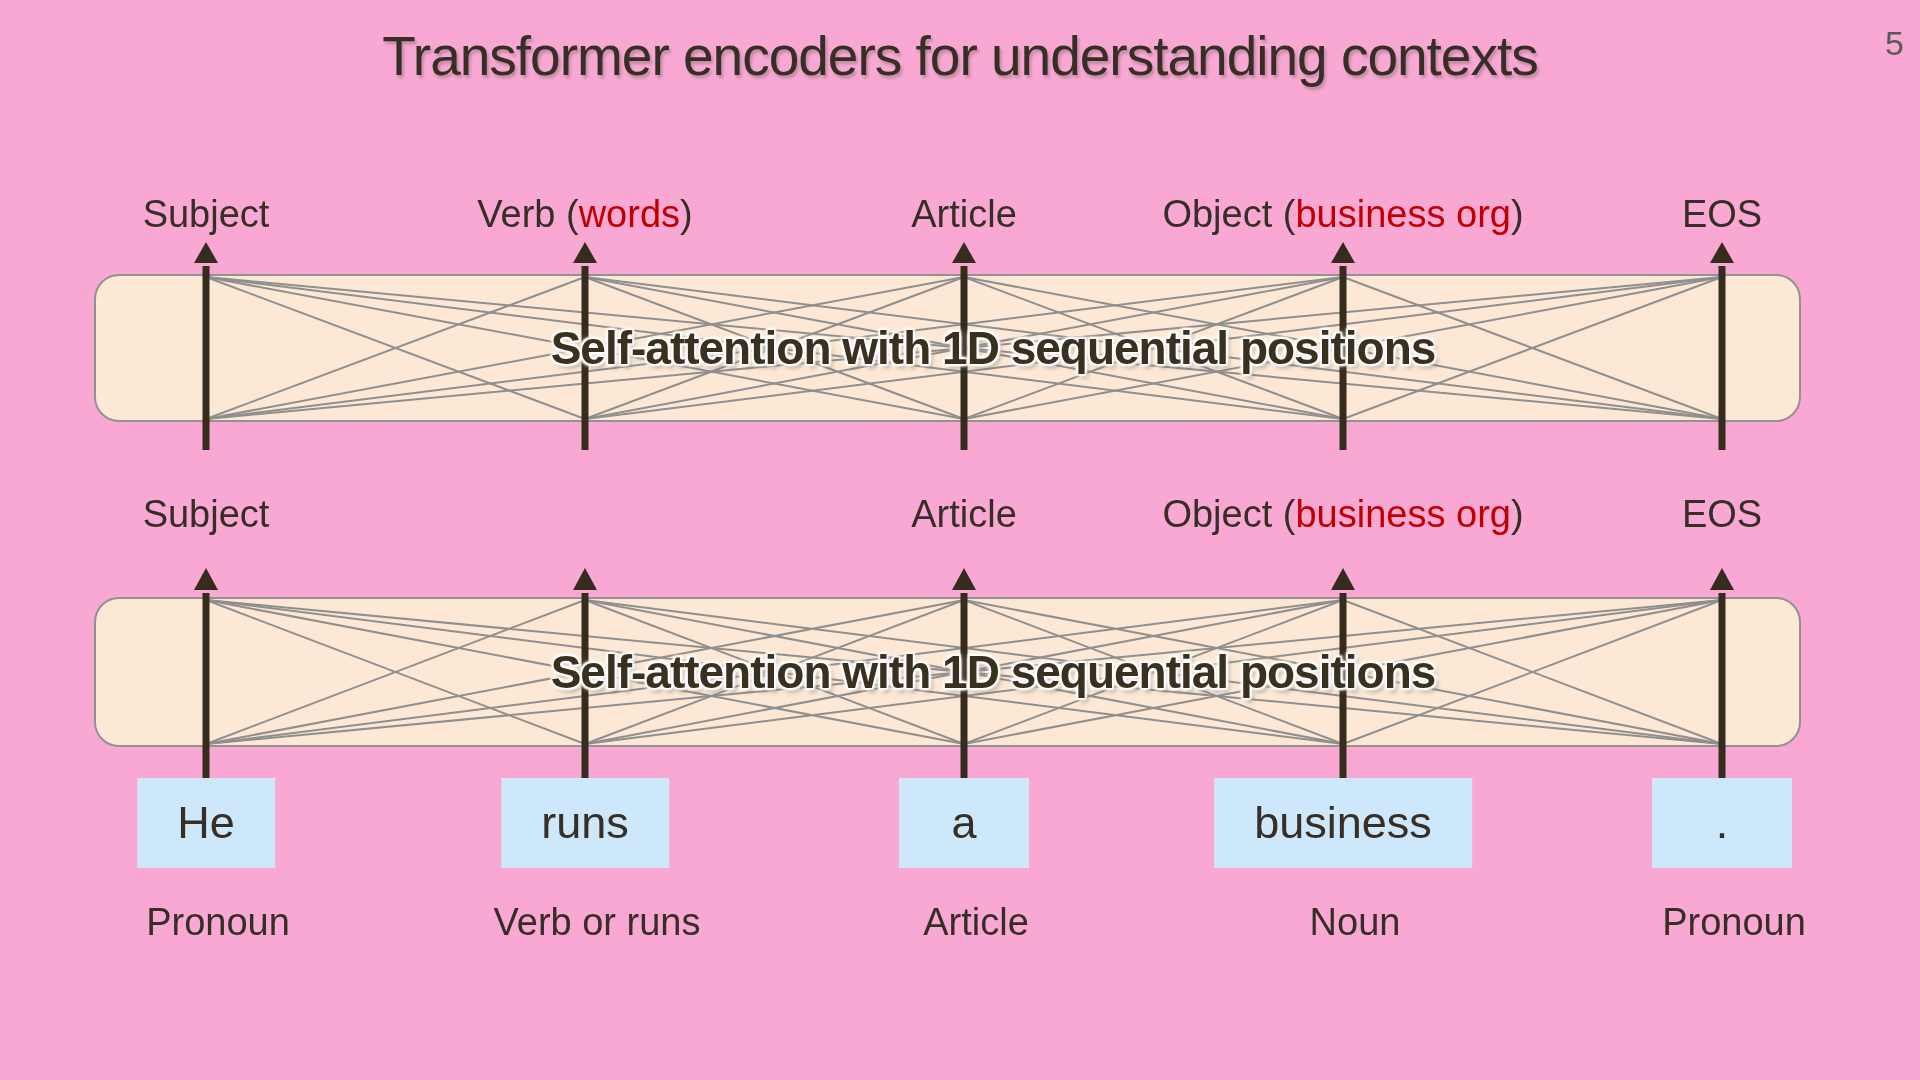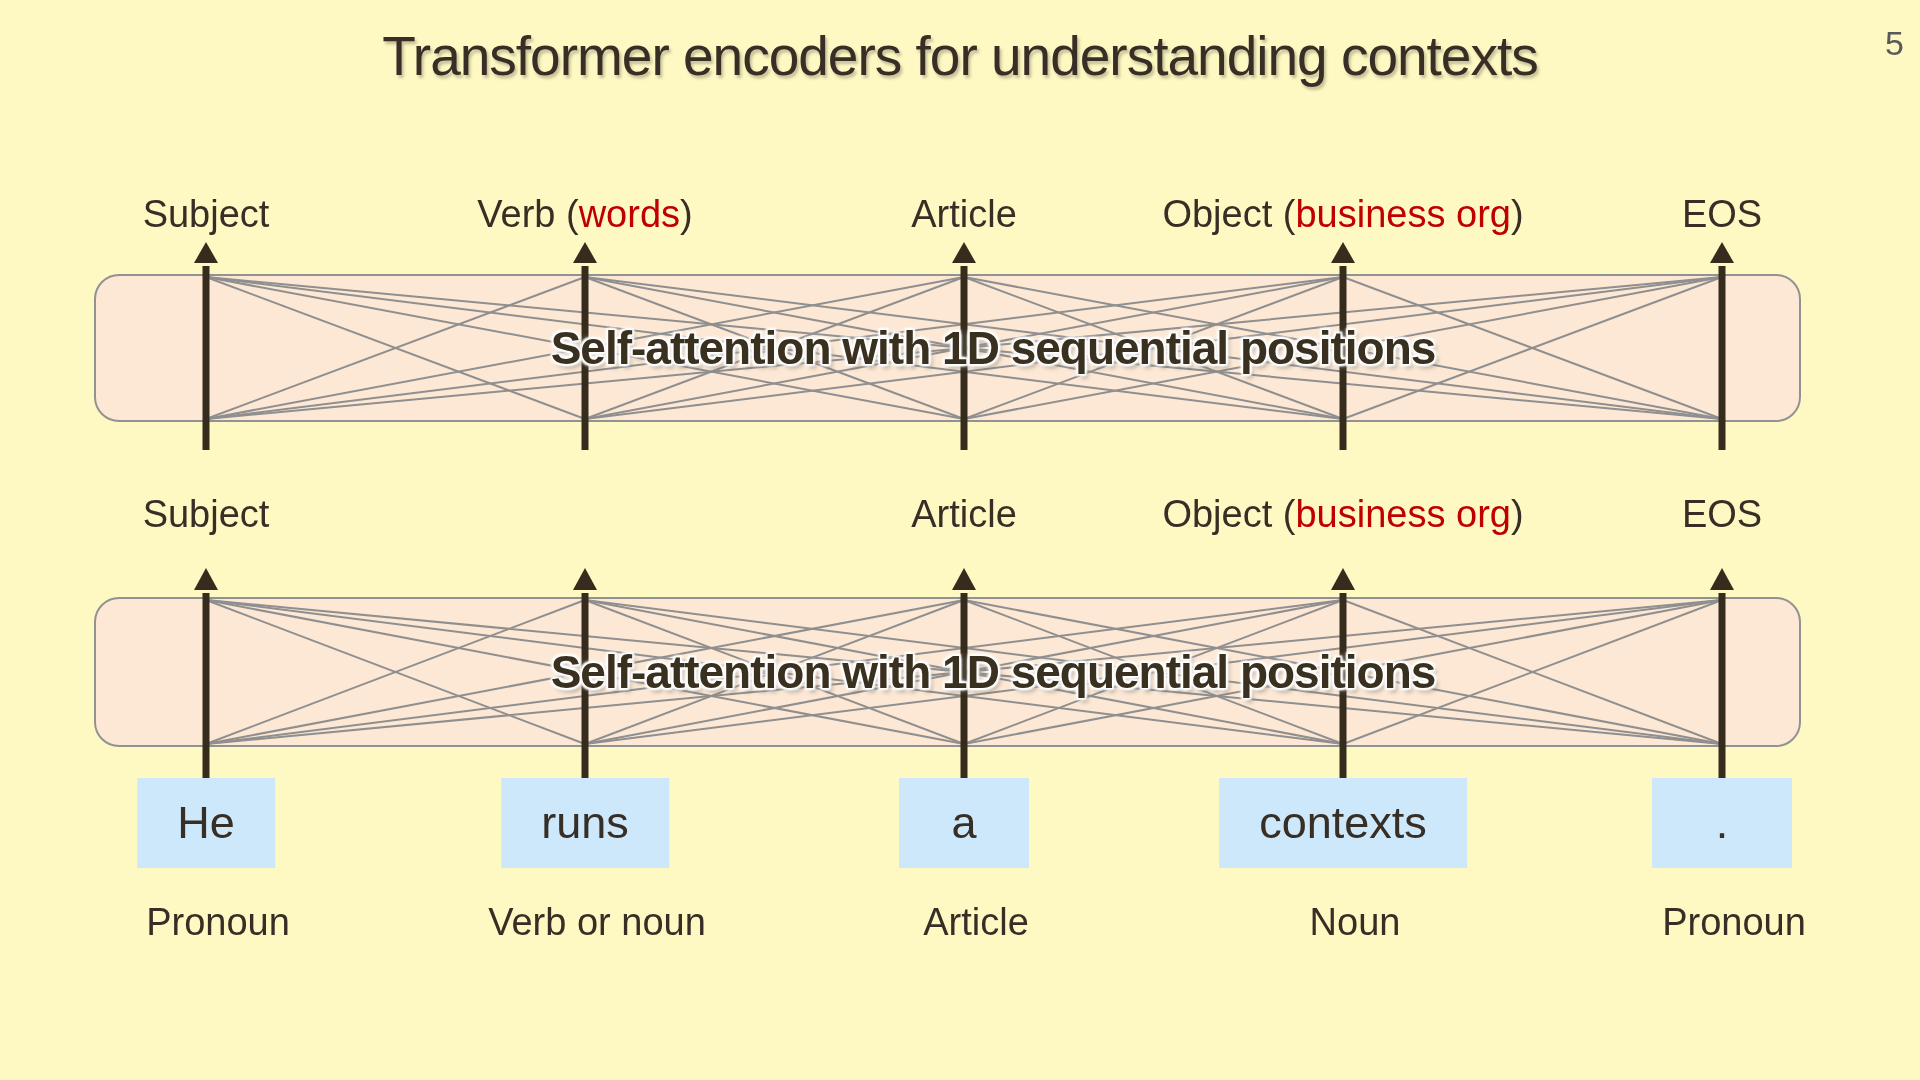--- a/index.html
+++ b/index.html
@@ -1,17 +1,17 @@
 <!DOCTYPE html>
 <html><head>
 <meta charset="utf-8">
 <style>
   html,body{margin:0;padding:0;background:#ffffff;}
   #slide{
-    position:relative;width:1920px;height:1080px;background:#fef9c3;overflow:hidden;
+    position:relative;width:1920px;height:1080px;background:#f9a8d4;overflow:hidden;
     font-family:"Liberation Sans",sans-serif;color:#372e25;
   }
   .slide-title{
     position:absolute;top:24px;left:0;width:100%;text-align:center;
     font-size:55px;letter-spacing:-1px;color:#372e25;
     text-shadow:2px 3px 3px rgba(90,80,70,0.35);
   }
   .page-num{
     position:absolute;top:24px;right:16px;font-size:34px;color:#595959;
   }
@@ -138,25 +138,25 @@
     <span class="lbl" style="left:964px"><span>Article</span><span class="red"></span><span></span></span>
     <span class="lbl" style="left:1343px"><span>Object (</span><span class="red">business org</span><span>)</span></span>
     <span class="lbl" style="left:1722px"><span>EOS</span><span class="red"></span><span></span></span>
   </div>
 
   <div class="box-title" style="top:648px">Self-attention with 1D sequential positions</div>
 
   <div class="token" style="left:585px">runs</div>
   <div class="token" style="left:206px">He</div>
   <div class="token" style="left:964px">a</div>
-  <div class="token" style="left:1343px">contexts</div>
+  <div class="token" style="left:1343px">business</div>
   <div class="token" style="left:1722px;min-width:60px">.</div>
 
   <div class="pos-row">
     <span class="pos" style="left:206px">Pronoun</span>
-    <span class="pos" style="left:585px">Verb or noun</span>
+    <span class="pos" style="left:585px">Verb or runs</span>
     <span class="pos" style="left:964px">Article</span>
     <span class="pos" style="left:1343px">Noun</span>
     <span class="pos" style="left:1722px">Pronoun</span>
   </div>
 
 
 </div>
 
 </body></html>

